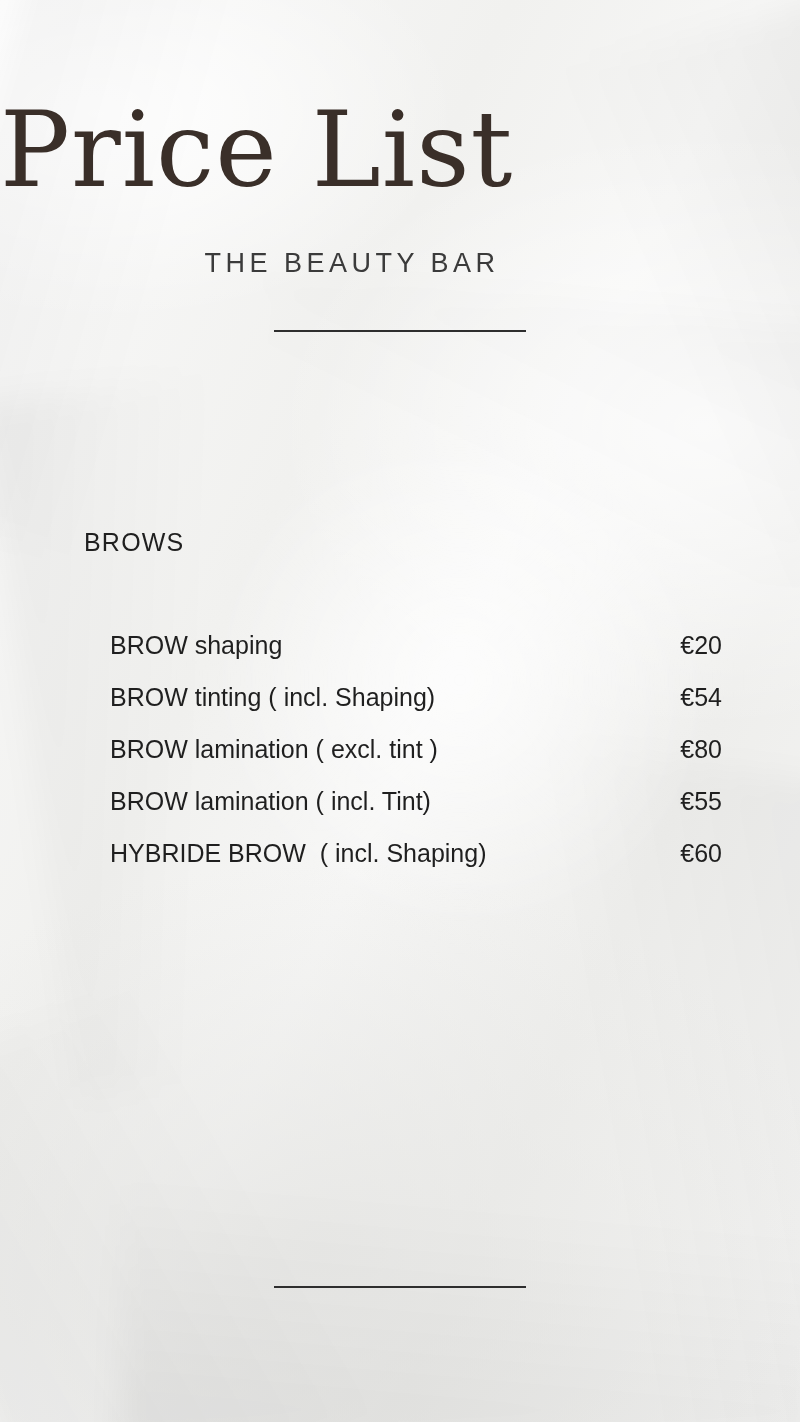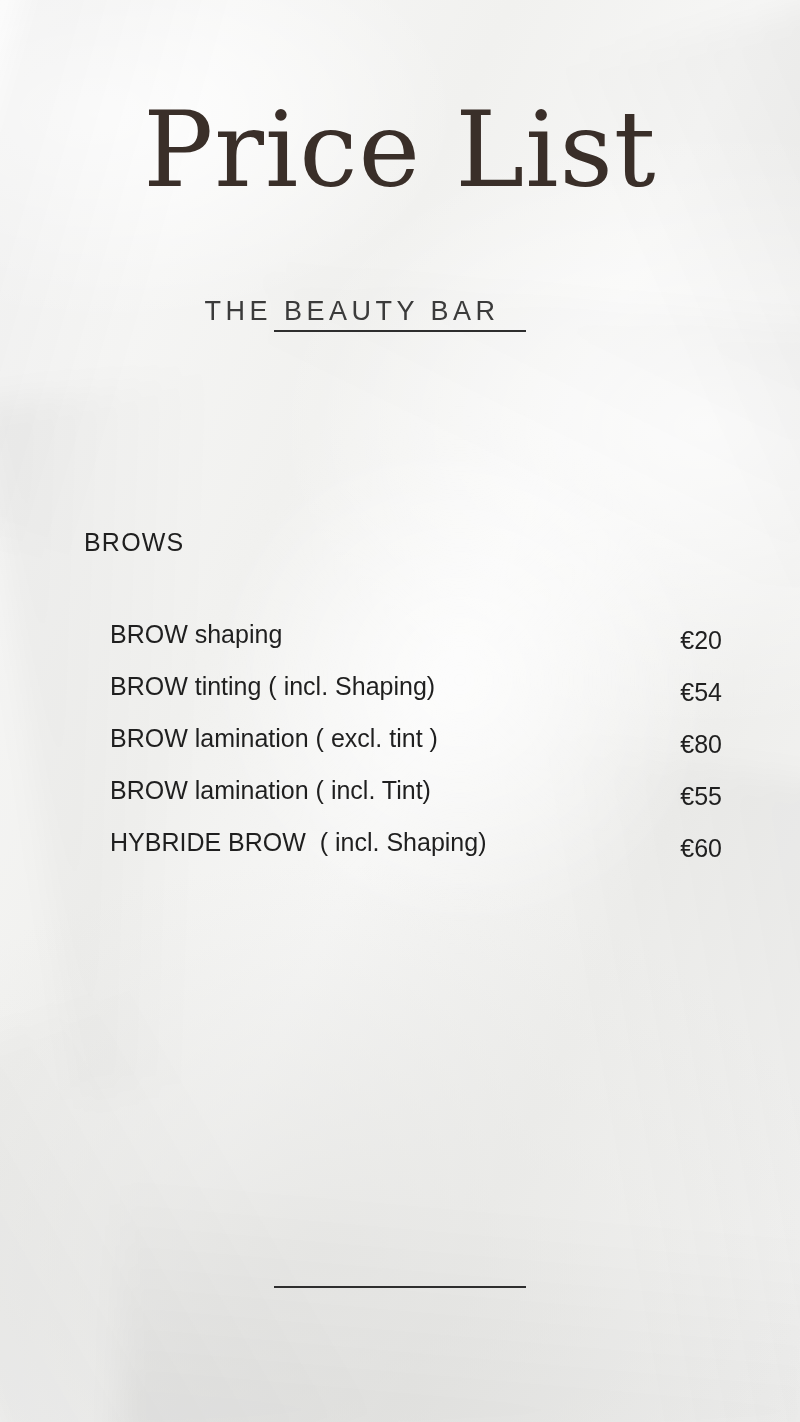--- a/index.html
+++ b/index.html
@@ -57,40 +57,39 @@
     z-index: 2;
     width: 800px;
     height: 1422px;
   }
 
   .title {
     position: absolute;
     top: 96px;
     left: 0;
     width: 800px;
-    text-align: center;
+    text-align: left;
     font-family: "DejaVu Serif", "Liberation Serif", serif;
     font-size: 104px;
     line-height: 1.05;
     font-weight: 400;
     letter-spacing: 1px;
     color: #3a2f29;
   }
 
   .subtitle {
     position: absolute;
     top: 248px;
     left: 0;
     width: 704px;
     text-align: center;
     font-size: 27px;
     letter-spacing: 4.5px;
     font-weight: 400;
     color: #3b3b3b;
-    margin-top: 48px;
   }
 
   .rule {
     position: absolute;
     left: 50%;
     transform: translateX(-50%);
     width: 252px;
     height: 2px;
     background: #2e2e2e;
   }
@@ -108,21 +107,21 @@
 
   .items {
     position: absolute;
     top: 608px;
     left: 110px;
     width: 612px;
   }
 
   .item {
     display: flex;
-    align-items: center;
+    align-items: flex-end;
     justify-content: space-between;
     height: 52px;
     font-size: 25px;
     color: #1f1f1f;
   }
   .item-name {
     white-space: pre;
   }
   .item-price {
     white-space: nowrap;

